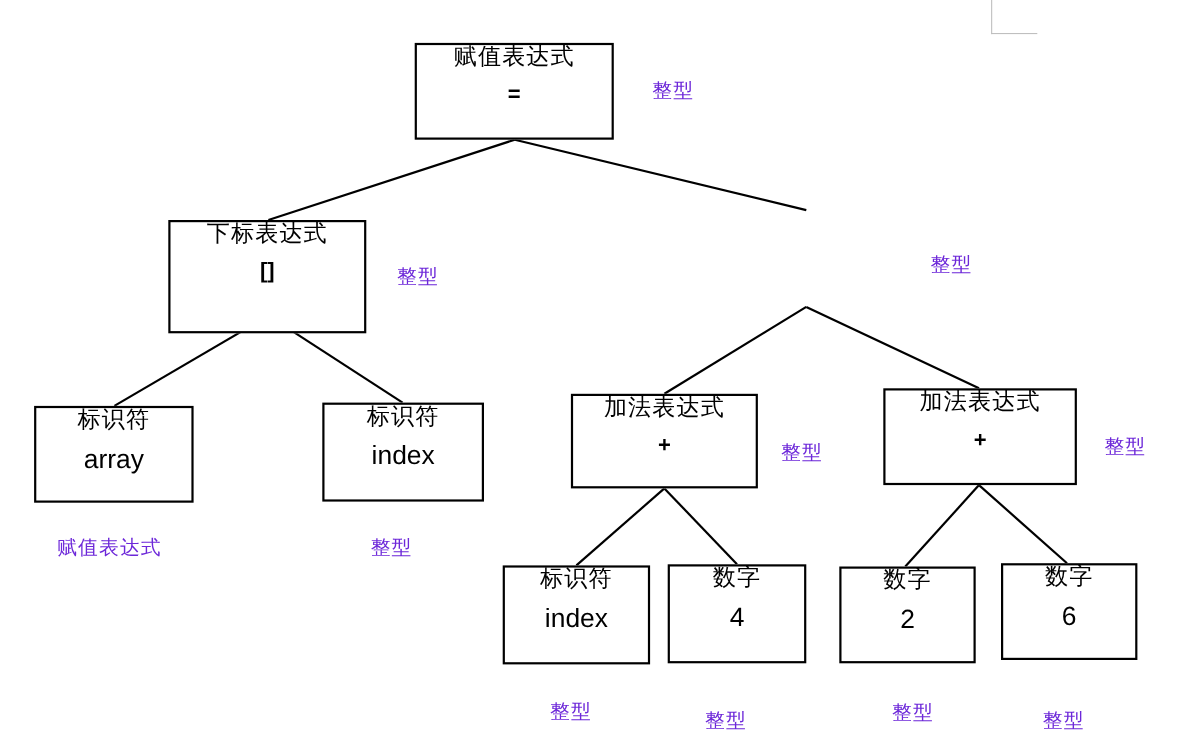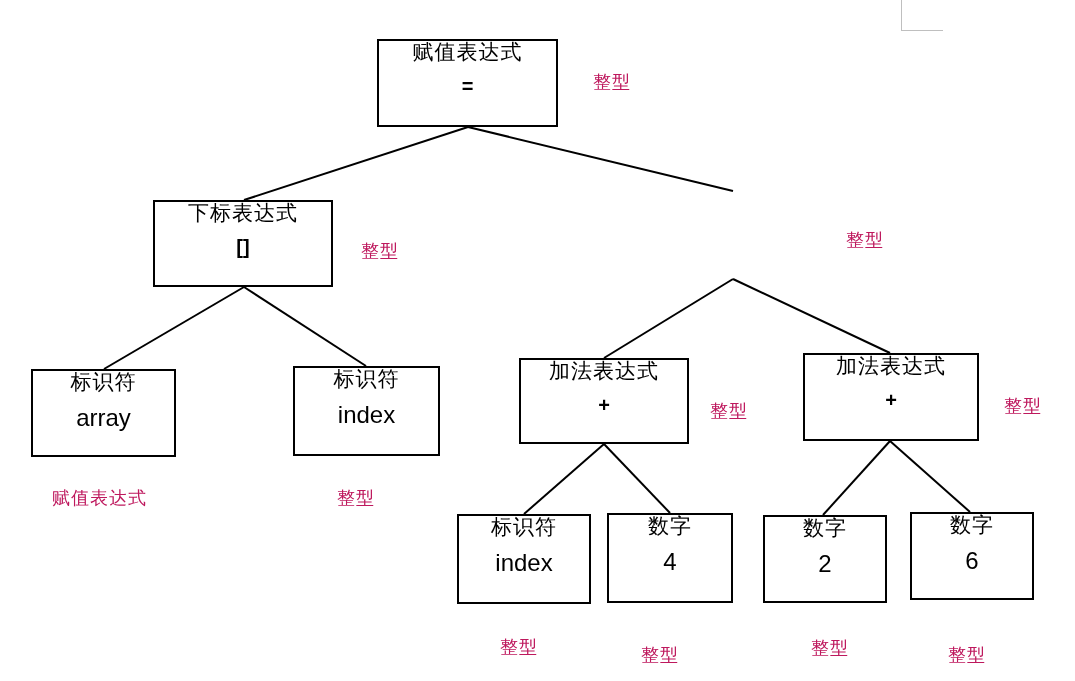--- a/index.html
+++ b/index.html
@@ -48,21 +48,21 @@
     font-size: 24px;
     margin-top: 14px;
     white-space: nowrap;
   }
   .node-value.sym {
     font-size: 20px;
     font-weight: bold;
   }
   .type-label {
     position: absolute;
-    color: #be185d;
+    color: #6d28d9;
     font-size: 18px;
     letter-spacing: 1px;
     white-space: nowrap;
     z-index: 2;
   }
   .corner-mark {
     position: absolute;
     border-left: 1px solid #bfbfbf;
     border-bottom: 1px solid #bfbfbf;
     z-index: 1;
@@ -89,21 +89,21 @@
       <line x1="890" y1="441" x2="970" y2="512"></line>
     </g>
   </svg>
 
   <div class="node" style="left:377px; top:39px; width:181px; height:88px;">
     <span class="node-kind">赋值表达式</span>
     <span class="node-value sym">=</span>
   </div>
   <div class="type-label" style="left:593px; top:70px;">整型</div>
 
-  <div class="node" style="left:153px; top:200px; width:180px; height:87px;">
+  <div class="node" style="left:153px; top:200px; width:180px; height:103px;">
     <span class="node-kind">下标表达式</span>
     <span class="node-value sym">[]</span>
   </div>
   <div class="type-label" style="left:361px; top:239px;">整型</div>
 
   <div class="type-label" style="left:846px; top:228px;">整型</div>
 
   <div class="node" style="left:31px; top:369px; width:145px; height:88px;">
     <span class="node-kind">标识符</span>
     <span class="node-value">array</span>

